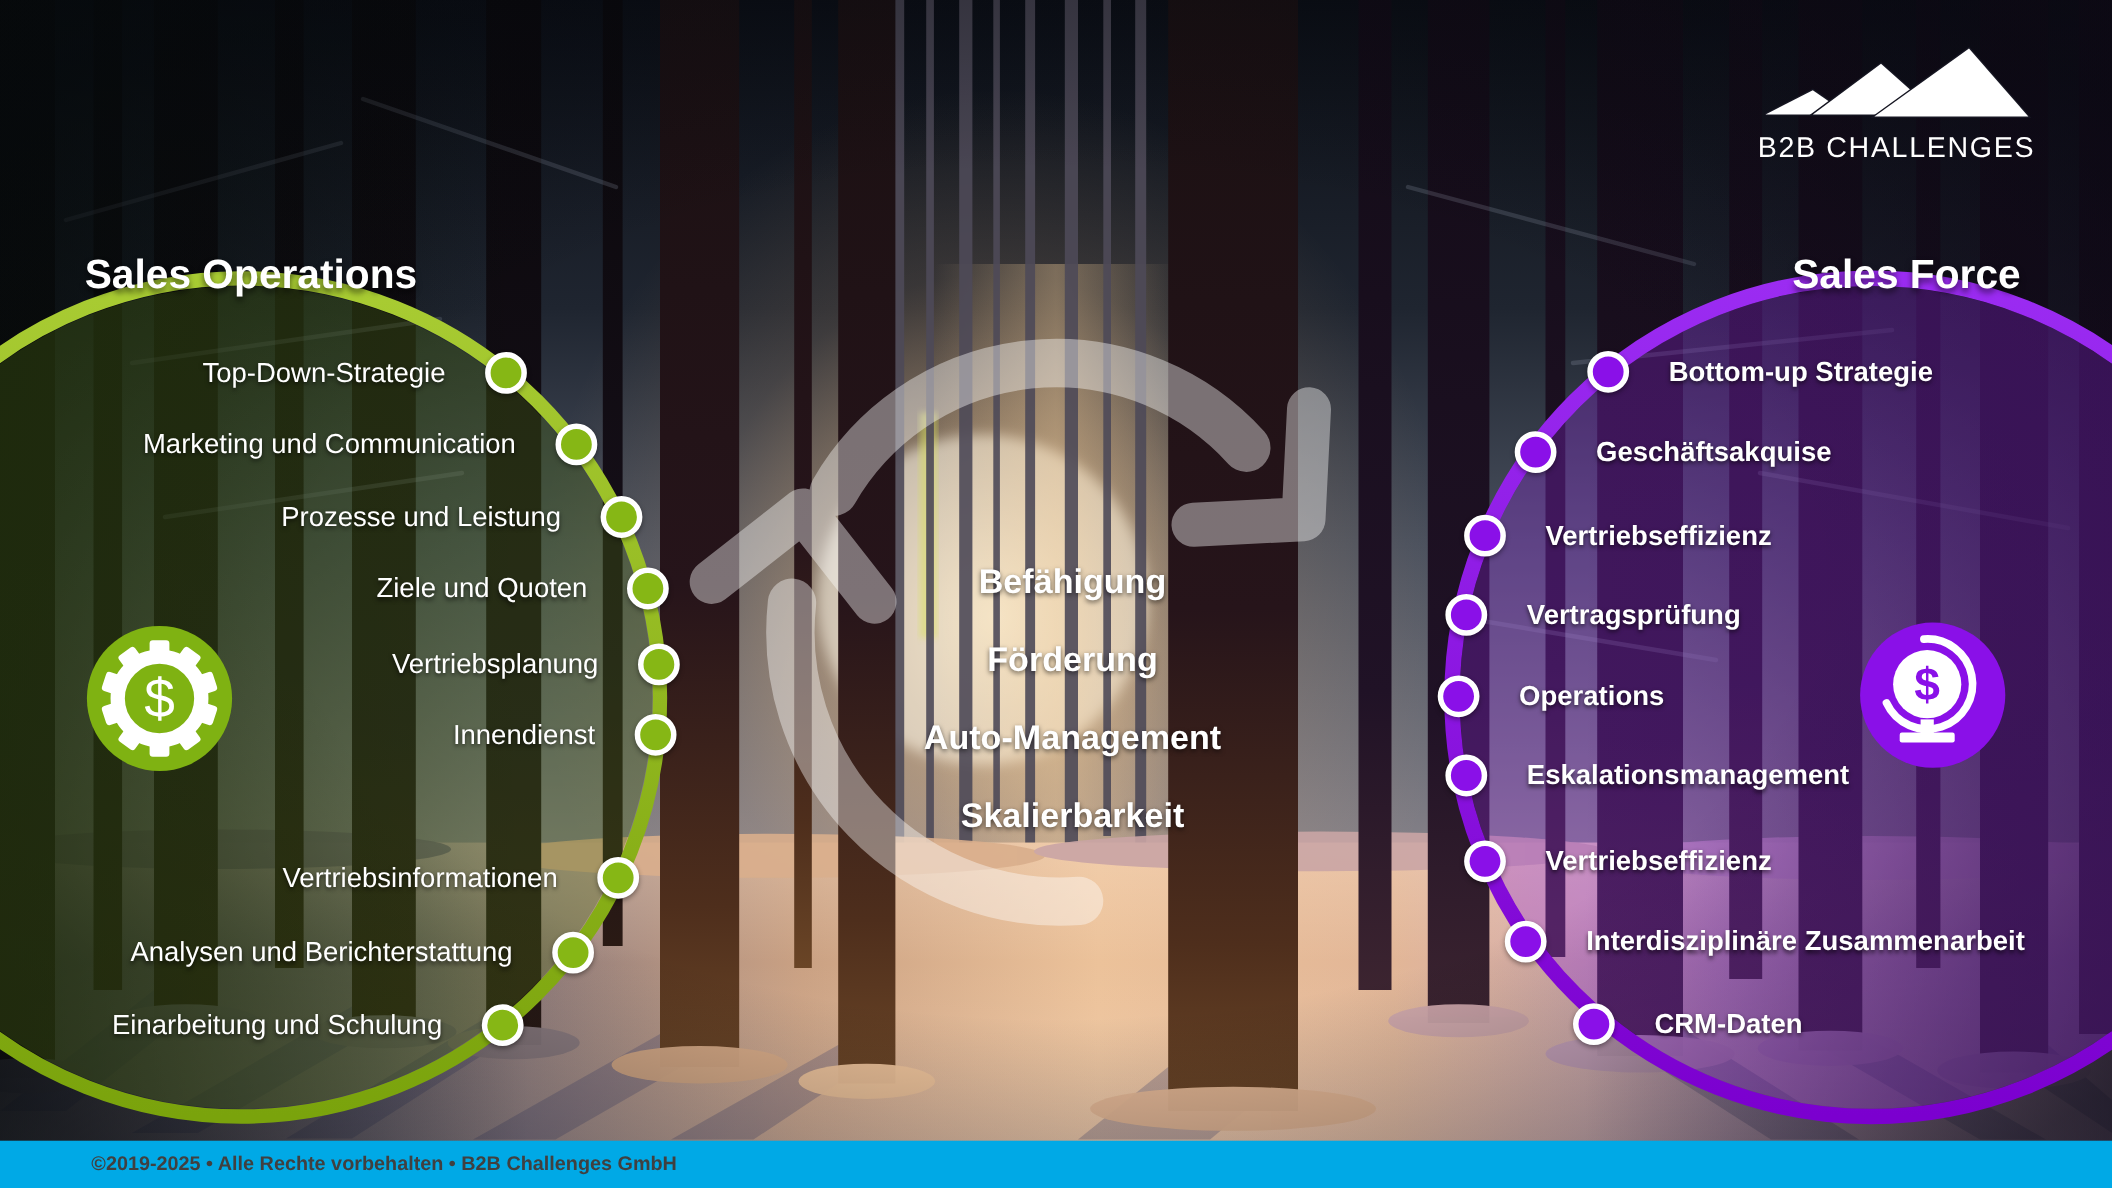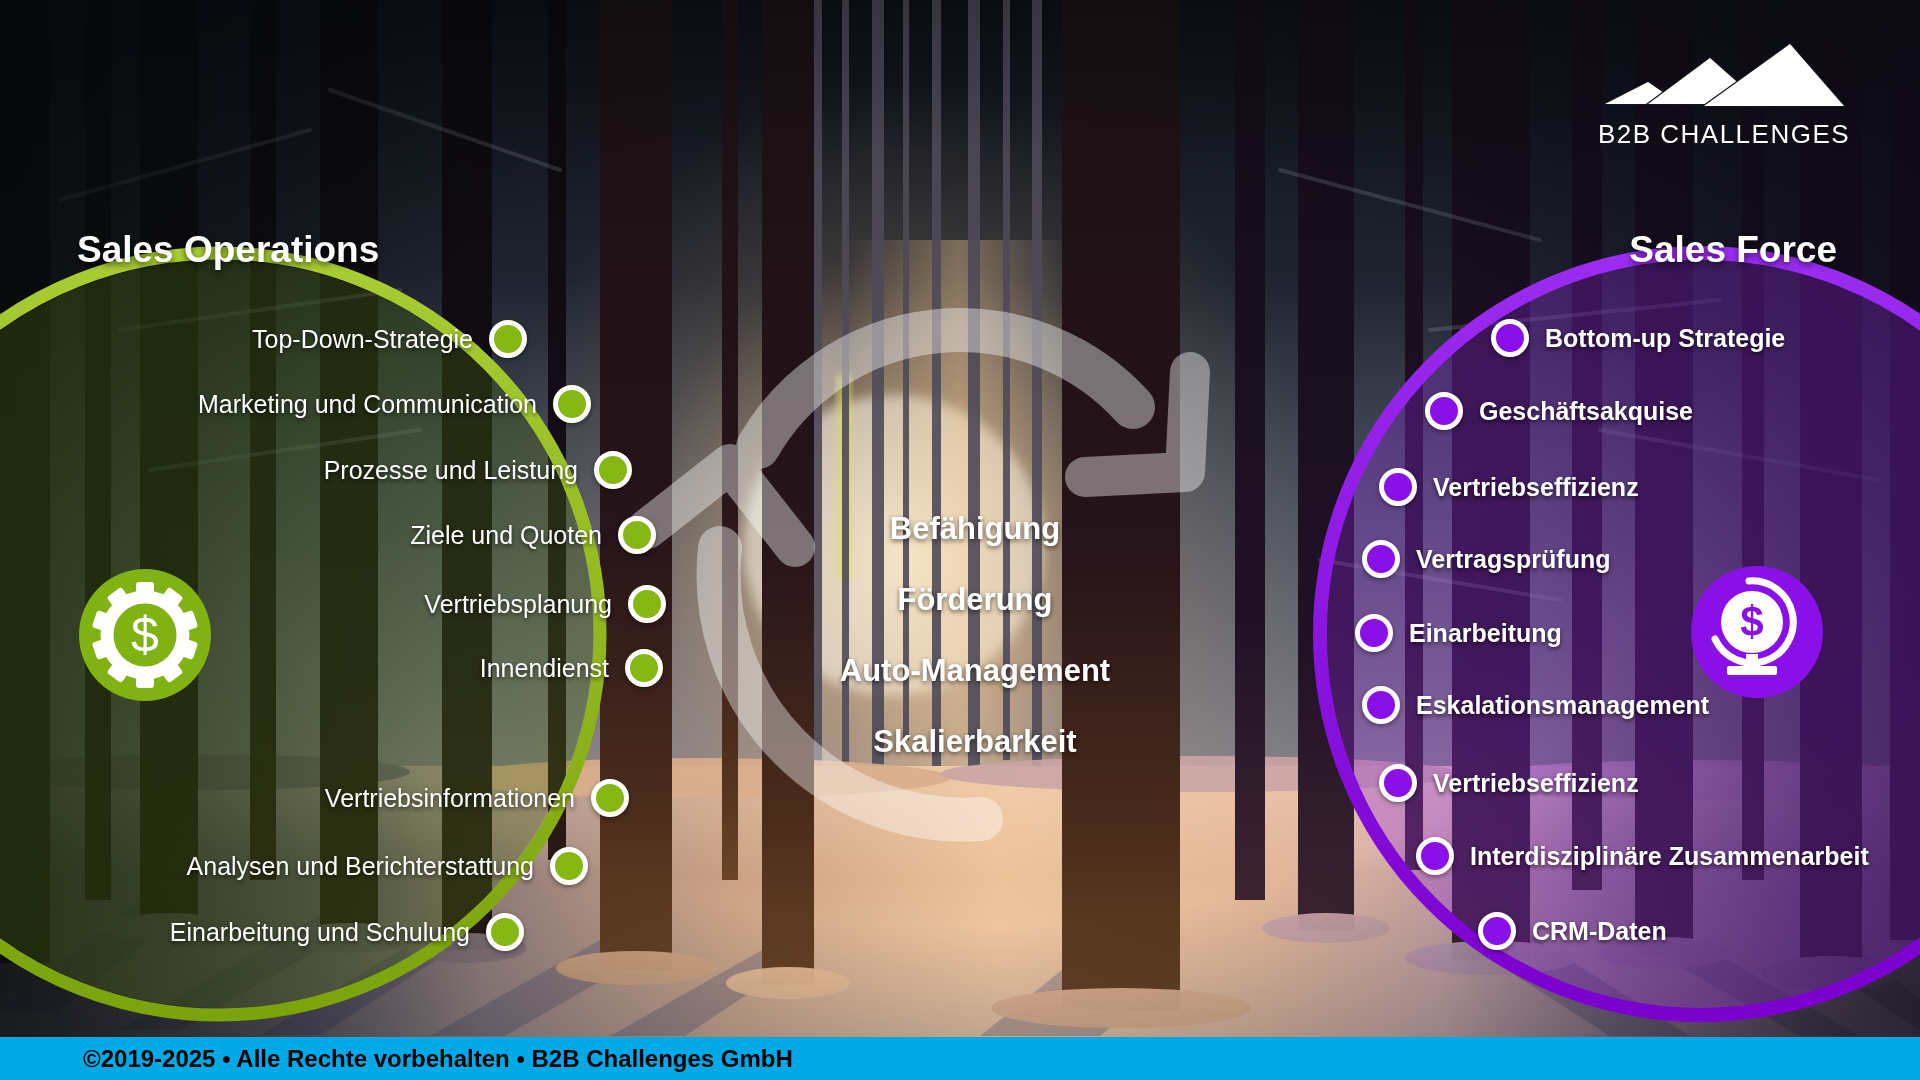--- a/index.html
+++ b/index.html
@@ -20,41 +20,41 @@
   .heading-left{left:77px;}
   .heading-right{right:83px;}
   .center-keywords{
     position:absolute;left:655px;top:493px;width:640px;text-align:center;
   }
   .center-keywords .kw{
     font-size:31px;font-weight:700;line-height:71px;
     text-shadow:0 2px 5px rgba(0,0,0,.6);white-space:nowrap;
   }
   
-  .item{position:absolute;display:flex;align-items:center;gap:16px;height:44px;
-        top:calc(var(--y)*1px - 22px);padding-left:48px;}
+  .item{position:absolute;display:flex;align-items:center;gap:36px;height:44px;
+        top:calc(var(--y)*1px - 22px);}
   .item.left{left:0;width:calc(var(--x)*1px + 19px);justify-content:flex-end;}
   .item.right{left:calc(var(--x)*1px - 19px);font-weight:bold;}
   .item-label{
     font-size:25px;color:#fff;white-space:nowrap;
     text-shadow:0 2px 4px rgba(0,0,0,.65);
   }
   .dot{width:28px;height:28px;border-radius:50%;border:5px solid #fff;
        box-shadow:0 2px 5px rgba(0,0,0,.4);flex:0 0 auto;}
   .dot.green{background:#86b715;}
   .dot.purple{background:#8a10e8;}
   
   .logo{position:absolute;left:1595px;top:34px;width:270px;height:125px;}
   
   .footer-bar{
     position:absolute;left:0;top:1037px;width:1920px;height:43px;
     background:#00a9e6;display:flex;align-items:center;z-index:5;
   }
   .footer-text{
-    margin-left:83px;font-size:24px;font-weight:700;color:#000000;white-space:nowrap;text-align:right;
+    margin-left:83px;font-size:18px;font-weight:700;color:#404040;white-space:nowrap;text-align:right;
   }
 </style>
 </head>
 <body>
 
 <div class="stage">
 
   <svg class="layer" viewBox="0 0 1920 1080" aria-hidden="true">
     <defs>
       <linearGradient id="skyG" x1="0" y1="0" x2="0" y2="1">
@@ -307,21 +307,21 @@
   <div class="item right" style="--x:1350; --y:487">
     <span class="dot purple"></span>
     <span class="item-label">Vertriebseffizienz</span>
   </div>
   <div class="item right" style="--x:1333; --y:559">
     <span class="dot purple"></span>
     <span class="item-label">Vertragsprüfung</span>
   </div>
   <div class="item right" style="--x:1326; --y:633">
     <span class="dot purple"></span>
-    <span class="item-label">Einarbeitung</span>
+    <span class="item-label">Operations</span>
   </div>
   <div class="item right" style="--x:1333; --y:705">
     <span class="dot purple"></span>
     <span class="item-label">Eskalationsmanagement</span>
   </div>
   <div class="item right" style="--x:1350; --y:783">
     <span class="dot purple"></span>
     <span class="item-label">Vertriebseffizienz</span>
   </div>
   <div class="item right" style="--x:1387; --y:856">

